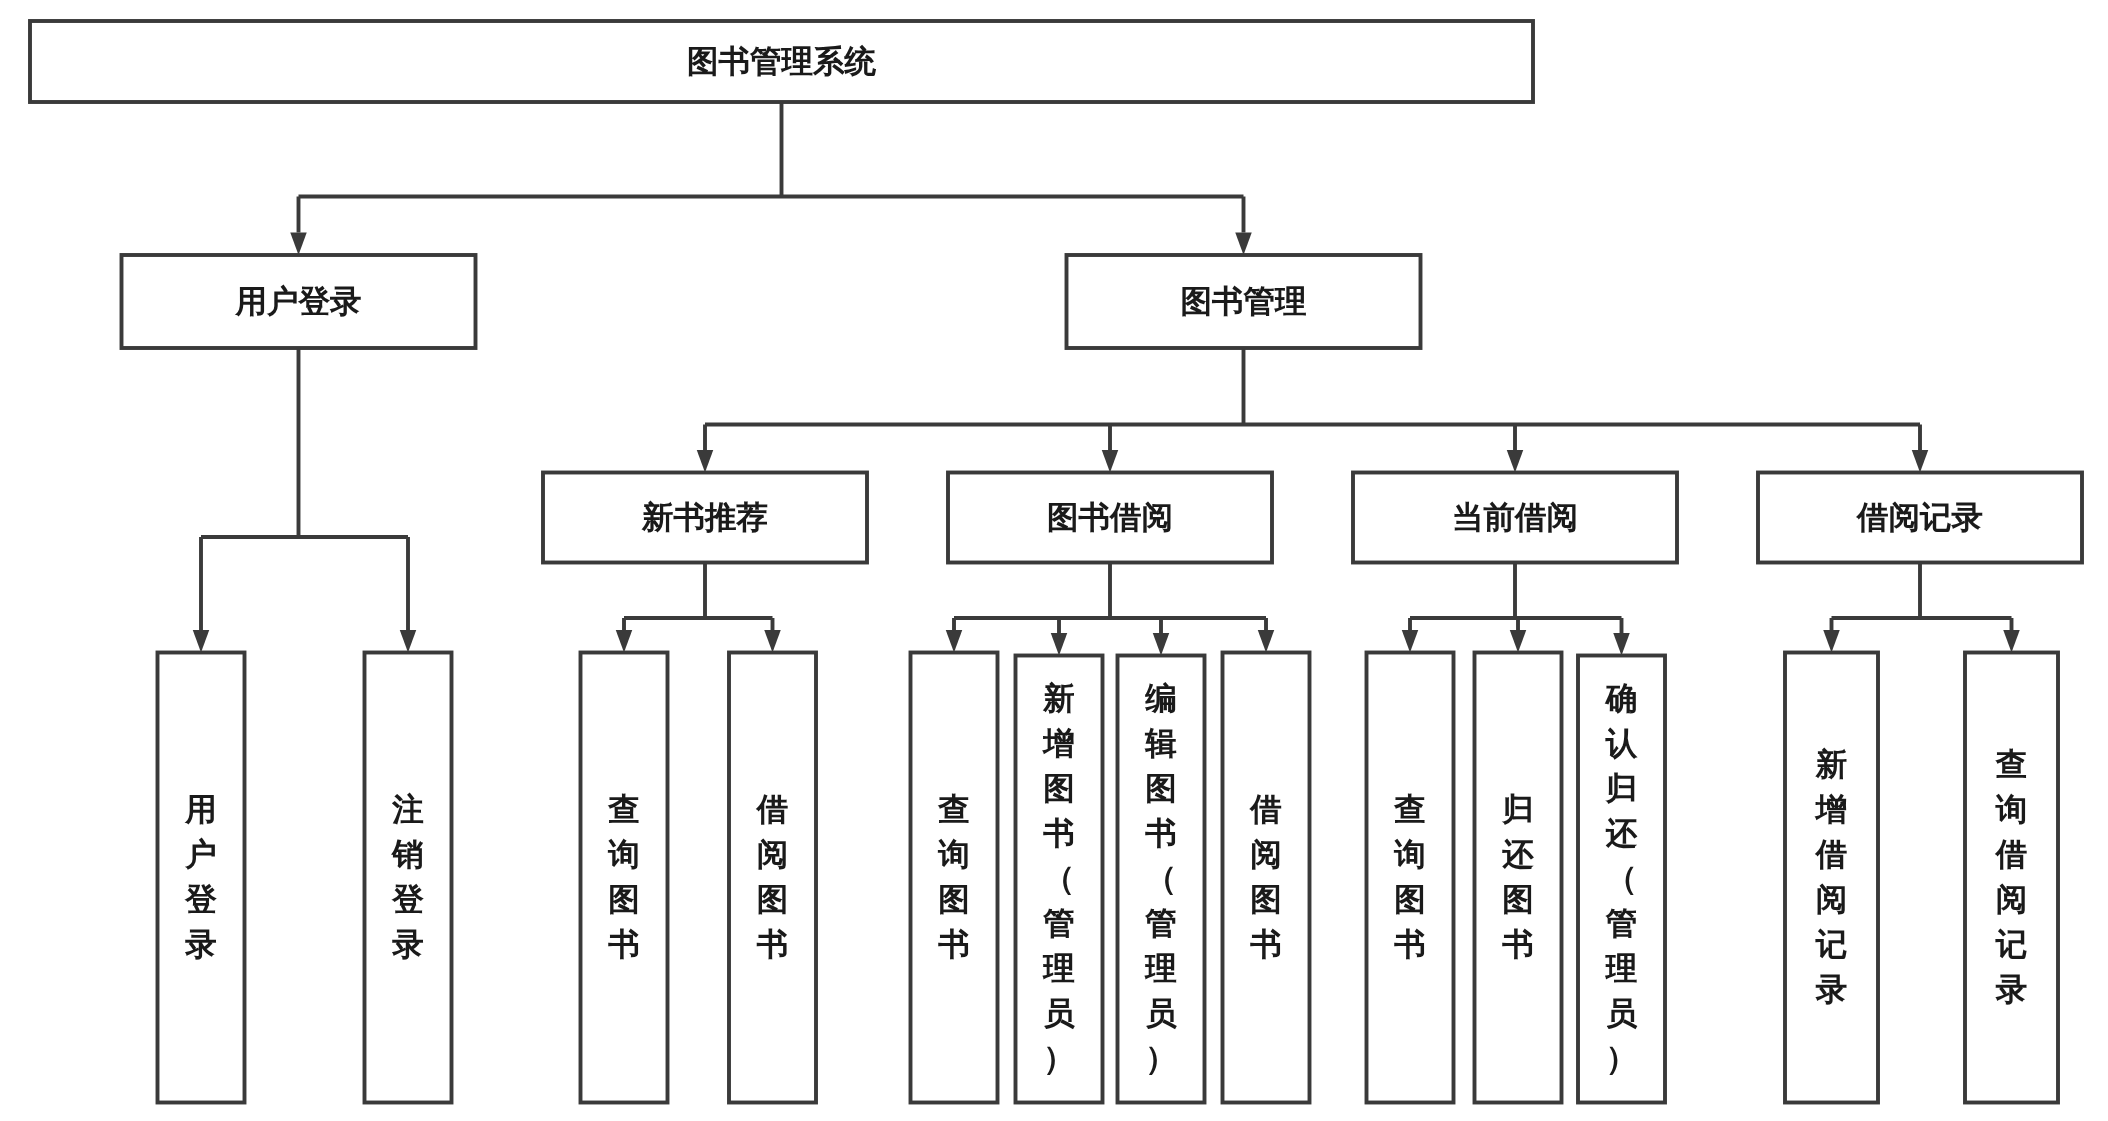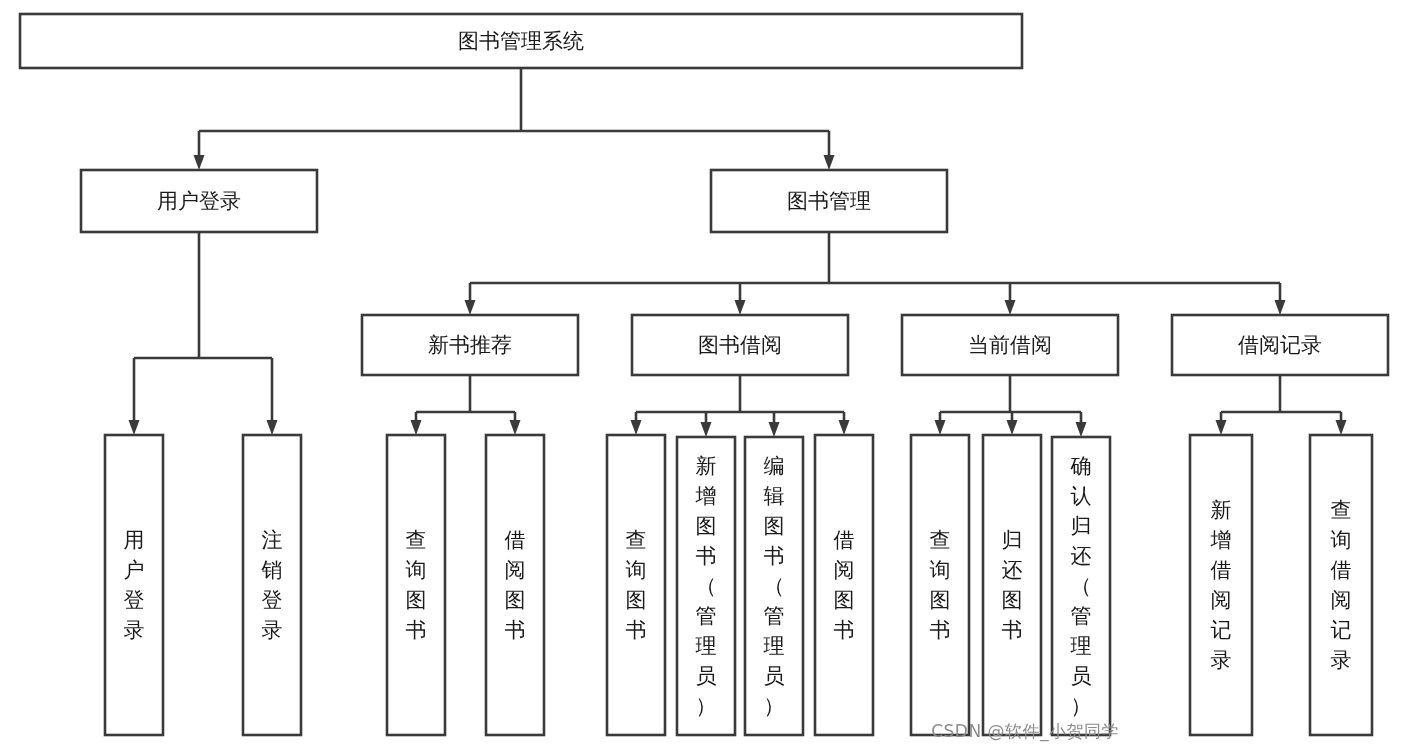--- a/index.html
+++ b/index.html
@@ -11,20 +11,21 @@
     width: 1405px;
     height: 747px;
     font-family: "DejaVu Sans", "Liberation Sans", sans-serif;
     overflow: hidden;
   }
   #diagram-root {
     position: relative;
     width: 1127px;
     height: 747px;
     background: #ffffff;
+    font-weight: bold;
   }
   svg#tree-svg {
     position: absolute;
     left: 0;
     top: 0;
     width: 1405px;
     height: 747px;
     display: block;
   }
   .node-box {
@@ -216,14 +217,13 @@
         <g>
           <rect x="1190" y="435" width="62" height="300" class="node-box"></rect>
           <text x="1221" y="516.6" class="node-label-v"><tspan x="1221" dy="0">新</tspan><tspan x="1221" dy="30">增</tspan><tspan x="1221" dy="30">借</tspan><tspan x="1221" dy="30">阅</tspan><tspan x="1221" dy="30">记</tspan><tspan x="1221" dy="30">录</tspan></text>
         </g>
         <g>
           <rect x="1310" y="435" width="62" height="300" class="node-box"></rect>
           <text x="1341" y="516.6" class="node-label-v"><tspan x="1341" dy="0">查</tspan><tspan x="1341" dy="30">询</tspan><tspan x="1341" dy="30">借</tspan><tspan x="1341" dy="30">阅</tspan><tspan x="1341" dy="30">记</tspan><tspan x="1341" dy="30">录</tspan></text>
         </g>
       </g>
   </svg>
-  <div class="watermark-text">CSDN @软件_小贺同学</div>
 </div>
 
 </body></html>

